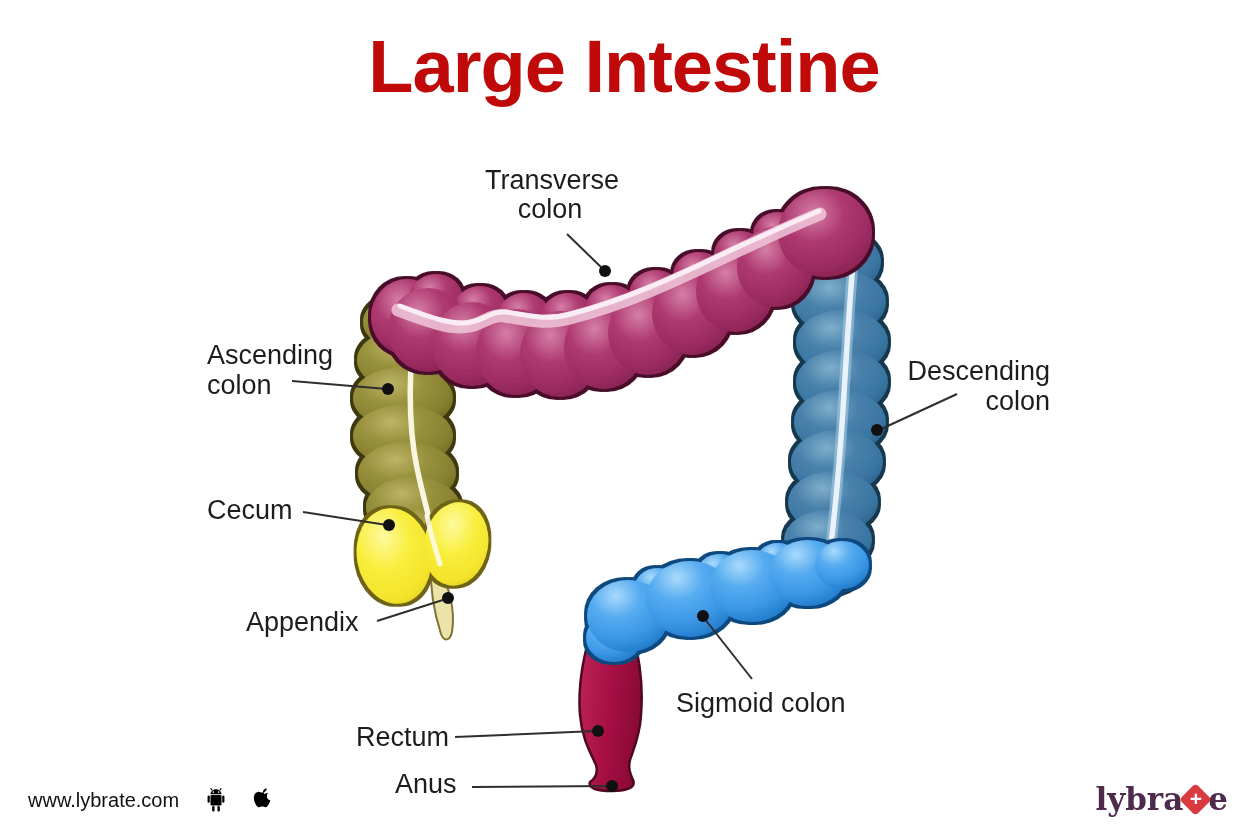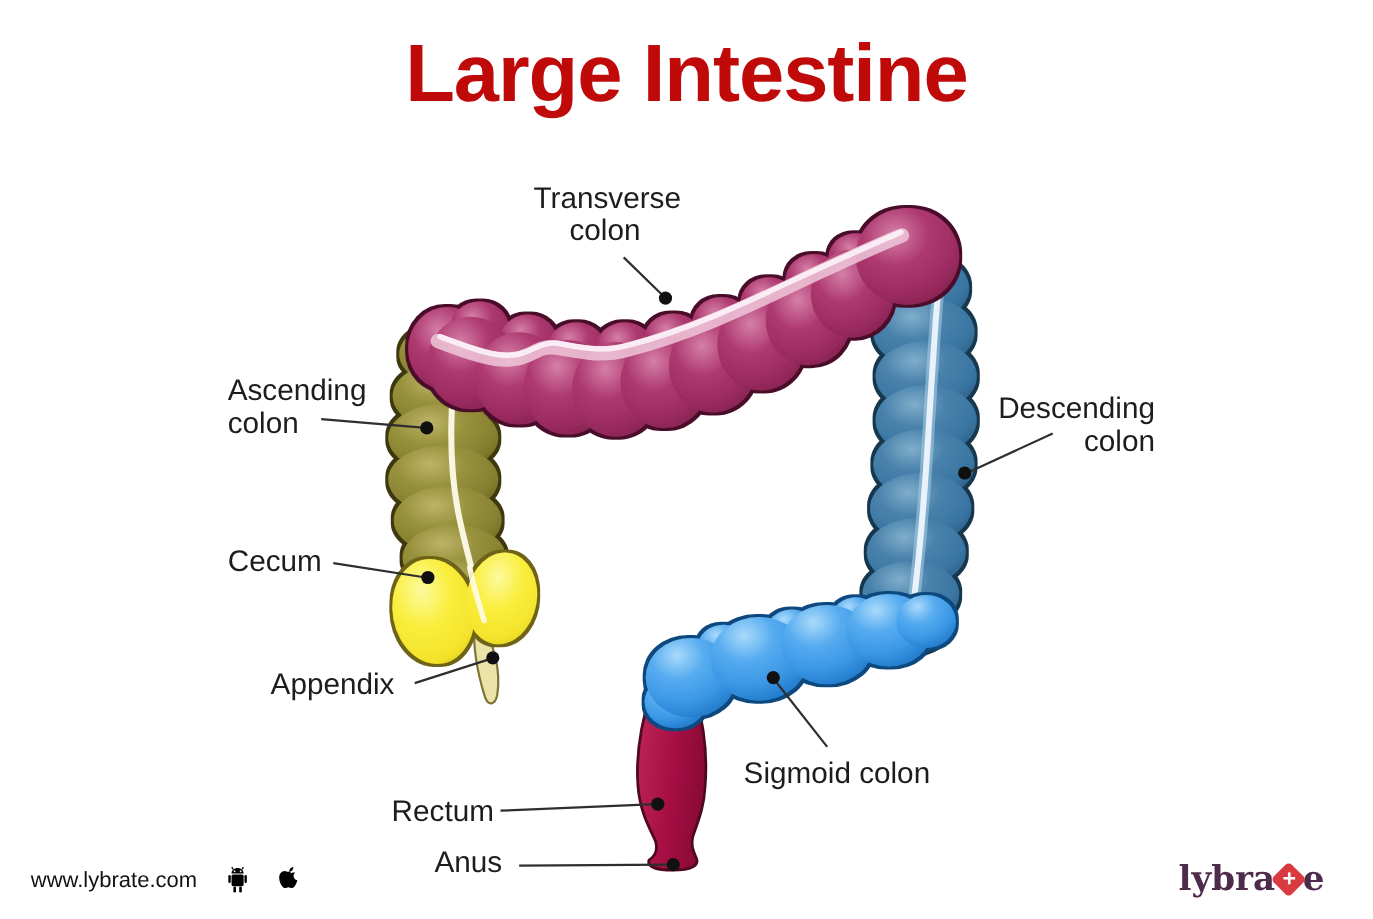--- a/index.html
+++ b/index.html
@@ -8,21 +8,21 @@
   #page-title{position:absolute;top:30px;left:0;width:100%;text-align:center;
 
 You can invoke functions by writing action
          font-family:"DejaVu Serif","Liberation Serif",serif;font-weight:bold;
          font-size:74px;letter-spacing:-1px;color:#c00a0a;line-height:1;}
   svg text{font-family:"Liberation Sans",sans-serif;font-size:27px;fill:#1d1d1b;}
   .leader{stroke:#2e2e2e;stroke-width:2;fill:none;}
   .dot{fill:#101010;}
   #footer-left{position:absolute;left:28px;bottom:22px;display:flex;align-items:center;gap:26px;
          font-size:20px;color:#111;}
-  #footer-right{position:absolute;right:44px;bottom:18px;display:flex;align-items:center;
+  #footer-right{position:absolute;right:20px;bottom:18px;display:flex;align-items:center;
          font-family:"DejaVu Serif","Liberation Serif",serif;font-weight:bold;
          font-size:31px;color:#4e2a4b;}
   #logo-diamond{display:flex;align-items:center;justify-content:center;width:23px;height:23px;
          background:#d83a3f;transform:rotate(45deg);border-radius:4px;margin:0 1px;}
   #logo-diamond span{transform:rotate(-45deg);color:#ffffff;font-family:"Liberation Sans",sans-serif;
          font-weight:bold;font-size:21px;line-height:1;margin-top:-2px;}
 </style>
 </head>
 <body>
 

